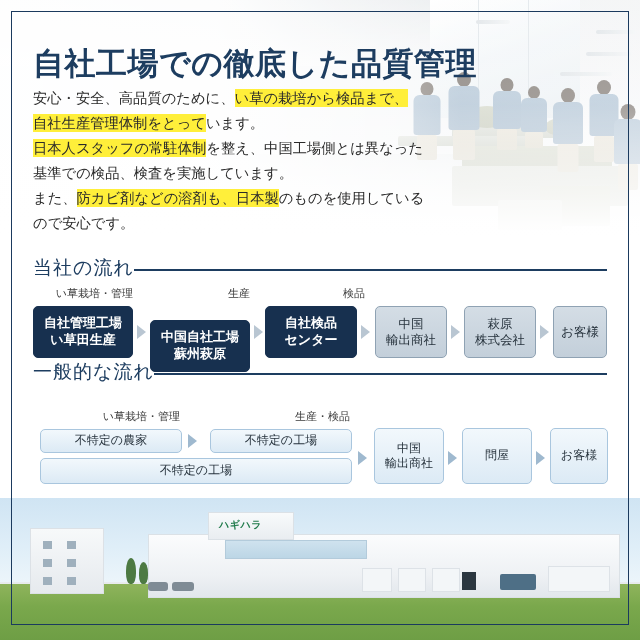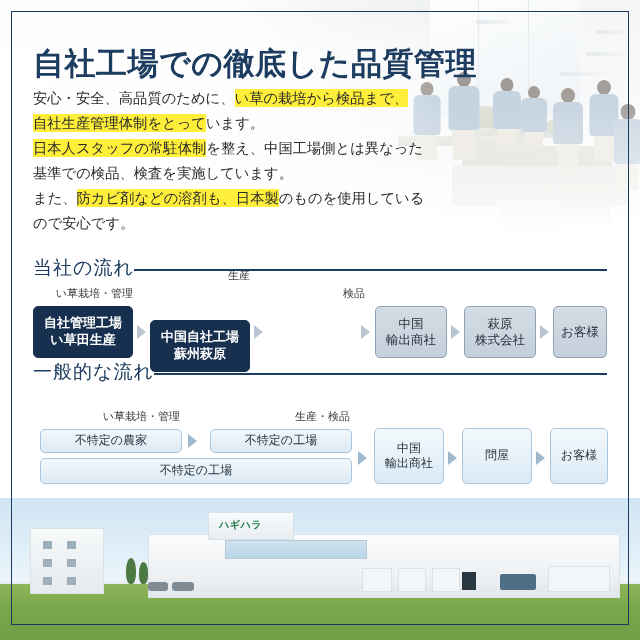--- a/index.html
+++ b/index.html
@@ -380,37 +380,43 @@
         <p><span>また、</span><span class="hl">防カビ剤などの溶剤も、</span><span class="hl">日本製</span><span>のものを使用している</span></p>
         <p><span>ので安心です。</span></p>
       </div>
 
     <div class="section-head" style="top:255px;">
       <span class="sh-text">当社の流れ</span>
       <span class="sh-rule"></span>
     </div>
 
     <div class="flow-label" style="left:33px; top:286px; width:100px;">い草栽培・管理</div>
-    <div class="flow-label" style="left:150px; top:268px; width:100px;">生産</div>
+    <div class="flow-label" style="left:150px; top:286px; width:100px;">生産</div>
     <div class="flow-label" style="left:265px; top:286px; width:100px;">検品</div>
 
     <div class="box box-navy" style="left:33px;  top:306px; width:100px; height:52px;">
         <div>
           <span class="bl">自社管理工場</span>
           <span class="bl">い草田生産</span>
         </div>
       </div>
     <div class="arrow" style="left:137px; top:325px;"></div>
     <div class="box box-navy" style="left:150px; top:320px; width:100px; height:52px;">
         <div>
           <span class="bl">中国自社工場</span>
           <span class="bl">蘇州萩原</span>
         </div>
       </div>
     <div class="arrow" style="left:254px; top:325px;"></div>
+    <div class="box box-navy" style="left:265px; top:306px; width:92px;  height:52px;">
+        <div>
+          <span class="bl">自社検品</span>
+          <span class="bl">センター</span>
+        </div>
+      </div>
     <div class="arrow" style="left:361px; top:325px;"></div>
     <div class="box box-gray" style="left:375px; top:306px; width:72px;  height:52px;">
         <div>
           <span class="bl">中国</span>
           <span class="bl">輸出商社</span>
         </div>
       </div>
     <div class="arrow" style="left:451px; top:325px;"></div>
     <div class="box box-gray" style="left:464px; top:306px; width:72px;  height:52px;">
         <div>

